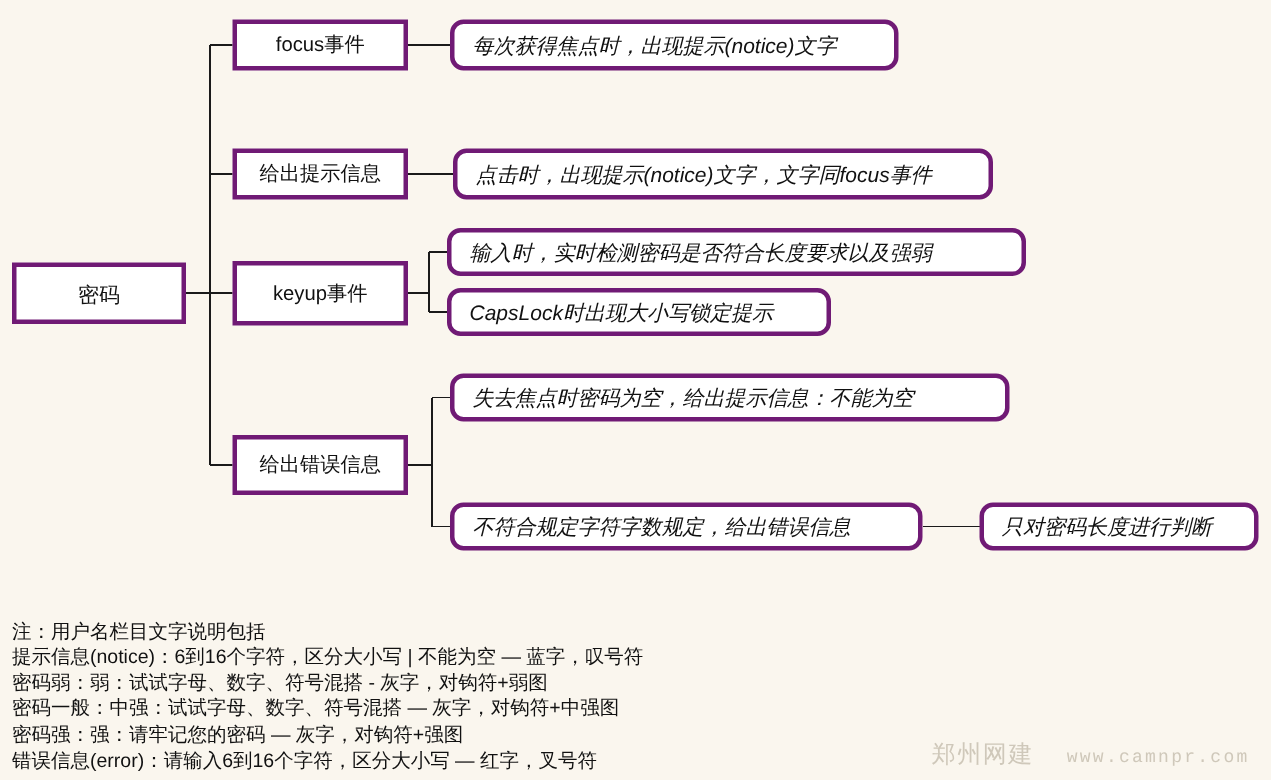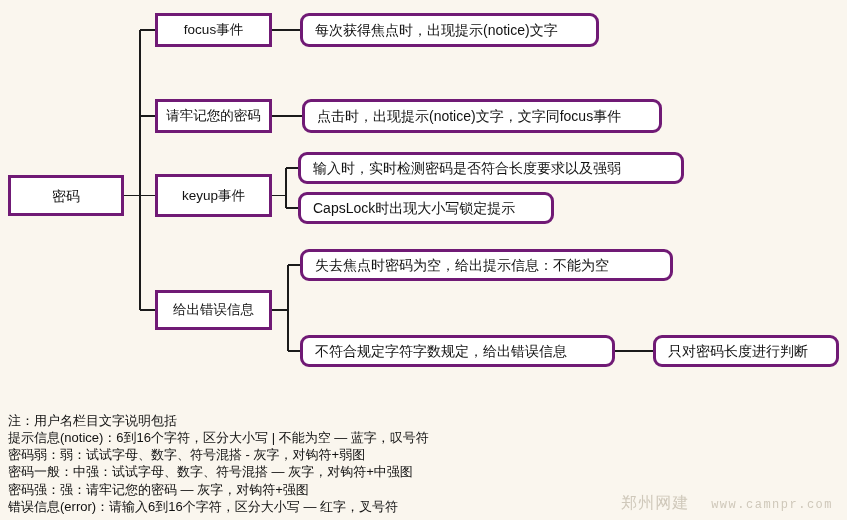--- a/index.html
+++ b/index.html
@@ -59,20 +59,21 @@
     padding-right: 12px;
   }
   .node.root {
     font-size: 14px;
   }
   .node.event {
     font-size: 13.5px;
   }
   .node.desc {
     font-size: 14px;
+    font-style: italic;
   }
   .notes {
     position: absolute;
     left: 8px;
     top: 412px;
     width: 820px;
     font-size: 13px;
     color: #111111;
     line-height: 1.32;
   }
@@ -140,21 +141,21 @@
 
     <div class="node rect root" style="left:8px; top:175px; width:116px; height:41px;">
       <span>密码</span>
     </div>
 
     <div class="node rect event" style="left:155px; top:13px; width:117px; height:34px;">
       <span>focus事件</span>
     </div>
 
     <div class="node rect event" style="left:155px; top:99px; width:117px; height:34px;">
-      <span>请牢记您的密码</span>
+      <span>给出提示信息</span>
     </div>
 
     <div class="node rect event" style="left:155px; top:174px; width:117px; height:43px;">
       <span>keyup事件</span>
     </div>
 
     <div class="node rect event" style="left:155px; top:290px; width:117px; height:40px;">
       <span>给出错误信息</span>
     </div>
 

